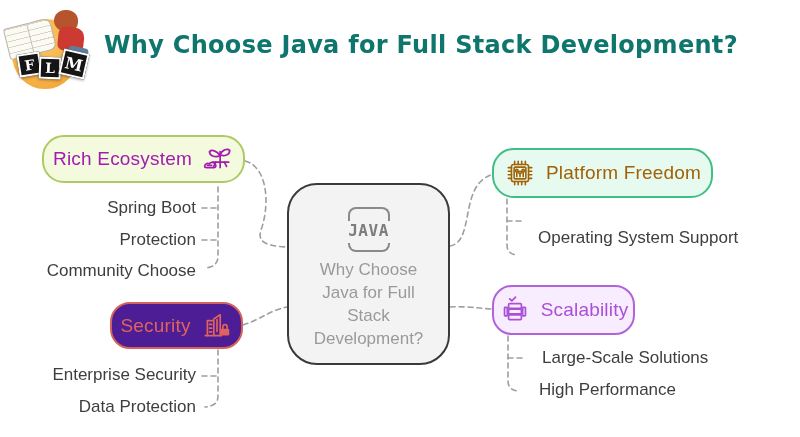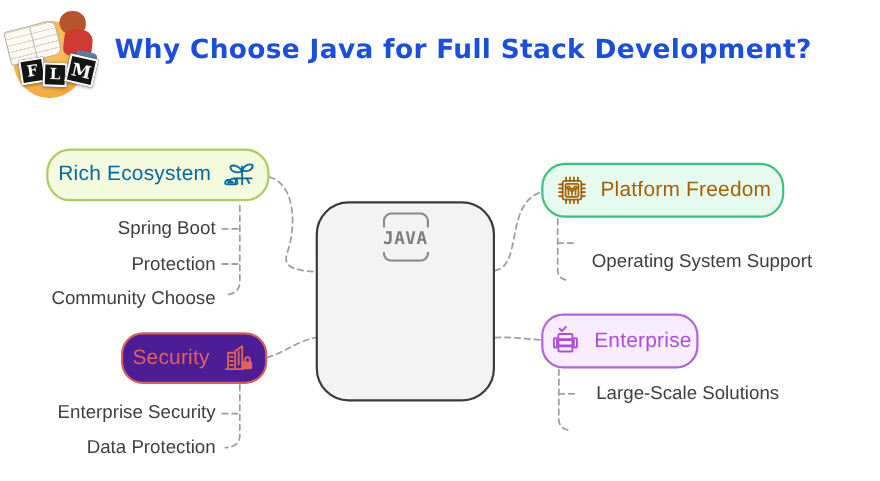--- a/index.html
+++ b/index.html
@@ -7,21 +7,21 @@
   body {
     width:800px; height:437px;
     font-family:"Liberation Sans","DejaVu Sans",sans-serif;
   }
   .canvas { position:relative; width:800px; height:437px; background:#fff; overflow:hidden; }
 
   
   .title {
     position:absolute; left:104px; top:31px; width:690px;
     font-family:"DejaVu Sans","Liberation Sans",sans-serif;
-    font-size:24px; font-weight:700; color:#1d4ed8;
+    font-size:24px; font-weight:700; color:#0f766e;
     letter-spacing:.3px; white-space:nowrap;
   }
   .logo { position:absolute; left:12px; top:6px; width:96px; height:88px; }
   .logo-blob {
     position:absolute; left:0; top:13px; width:66px; height:70px;
     background:radial-gradient(circle at 38% 30%, #fcc968, #f2a133);
     border-radius:52% 48% 50% 50%;
   }
   .logo-book {
     position:absolute; left:-6px; top:17px; width:48px; height:32px;
@@ -48,34 +48,34 @@
   
   .connectors { position:absolute; left:0; top:0; width:800px; height:437px; pointer-events:none; }
   .connectors path { fill:none; stroke:#9e9e9e; stroke-width:1.6; stroke-dasharray:5 4; stroke-linecap:round; }
 
   
   .node {
     position:absolute; display:flex; align-items:center; justify-content:center;
     gap:10px; border:2px solid; white-space:nowrap;
   }
   .nlabel { font-size:19px; font-weight:500; letter-spacing:.2px; }
-  .node-rich  { left:42px;  top:135px; width:203px; height:48px; border-radius:22px; background:#f4fadd; border-color:#aecb63; color:#0369a1; }
+  .node-rich  { left:42px;  top:135px; width:203px; height:48px; border-radius:22px; background:#f4fadd; border-color:#aecb63; color:#a21caf; }
   .node-sec   { left:110px; top:302px; width:133px; height:47px; border-radius:20px; background:#4c1d95; border-color:#d4615c; color:#e0625c; }
   .node-plat  { left:492px; top:148px; width:221px; height:50px; border-radius:22px; background:#e7faf0; border-color:#3fbe85; color:#a16207; }
   .node-scal  { left:492px; top:285px; width:143px; height:50px; border-radius:20px; background:#f8edfe; border-color:#b164da; color:#ab4fd6; }
   .bicon { display:block; width:32px; height:32px; }
   .bicon svg { display:block; width:100%; height:100%; }
 
   
   .center-node {
     position:absolute; left:287px; top:183px; width:163px; height:182px;
     background:#f3f3f3; border:2px solid #3a3a3a; border-radius:30px;
     text-align:center;
   }
-  .java-badge { position:relative; width:48px; height:45px; margin:8px auto 6px; }
+  .java-badge { position:relative; width:48px; height:45px; margin:22px auto 6px; }
   .java-bracket { position:absolute; left:3px; right:3px; border:2px solid #8a8a8a; }
   .java-bracket.top    { top:0; height:14px; border-bottom:none; border-radius:8px 8px 0 0; }
   .java-bracket.bottom { bottom:0; height:9px; border-top:none; border-radius:0 0 8px 8px; }
   .java-word {
     position:absolute; left:0; right:0; top:14px;
     font-family:"DejaVu Sans Mono",monospace; font-weight:700;
     font-size:16px; letter-spacing:.5px; color:#7d7d7d;
   }
   .center-text { font-size:17px; line-height:23px; color:#9a9a9a; }
 
@@ -117,20 +117,26 @@
     <path d="M508,336 L508,381 Q508,390 518,391"></path>
     <path d="M508,358 L524,358"></path>
   </svg>
 
   <div class="center-node">
     <div class="java-badge">
       <span class="java-bracket top"></span>
       <span class="java-word">JAVA</span>
       <span class="java-bracket bottom"></span>
     </div>
+    <div class="center-text">
+      <div>Why Choose</div>
+      <div>Java for Full</div>
+      <div>Stack</div>
+      <div>Development?</div>
+    </div>
   </div>
 
   <div class="node node-rich">
     <span class="nlabel">Rich Ecosystem</span>
     <span class="bicon">
       <svg viewBox="0 0 30 30" stroke="currentColor" fill="none" stroke-width="1.6" stroke-linecap="round" stroke-linejoin="round">
         <path d="M17 8 V18"></path>
         <path d="M17 12 C14 7 9 6 7 8 C7 12 12 14 17 12 Z"></path>
         <path d="M17 11 C19 6 24 5 26 7 C26 11 21 13 17 11 Z"></path>
         <path d="M10 18 H25"></path>
@@ -186,17 +192,18 @@
     <span class="bicon">
       <svg viewBox="0 0 30 30" stroke="currentColor" fill="none" stroke-width="1.6" stroke-linecap="round" stroke-linejoin="round">
         <path d="M10 4.5 L12 6.5 L15.5 3"></path>
         <rect x="9" y="9" width="12" height="4.4" rx="1"></rect>
         <rect x="9" y="14.3" width="12" height="4.4" rx="1"></rect>
         <rect x="9" y="19.6" width="12" height="4.4" rx="1"></rect>
         <rect x="5.2" y="12.5" width="2.6" height="8" rx="0.6"></rect>
         <rect x="22.2" y="12.5" width="2.6" height="8" rx="0.6"></rect>
       </svg>
     </span>
-    <span class="nlabel">Enterprise</span>
+    <span class="nlabel">Scalability</span>
   </div>
   <div class="leaf" style="left:542px; top:348px">Large-Scale Solutions</div>
+  <div class="leaf" style="left:539px; top:380px">High Performance</div>
 
 </div>
 
 </body></html>

